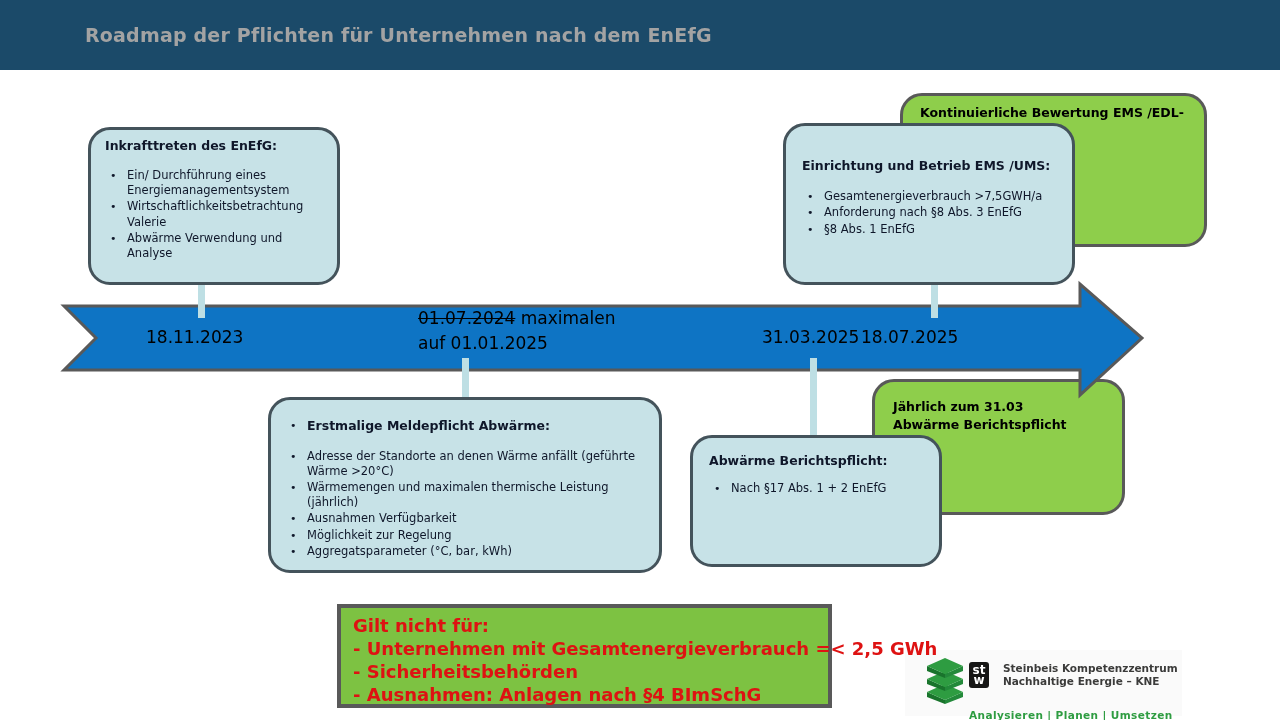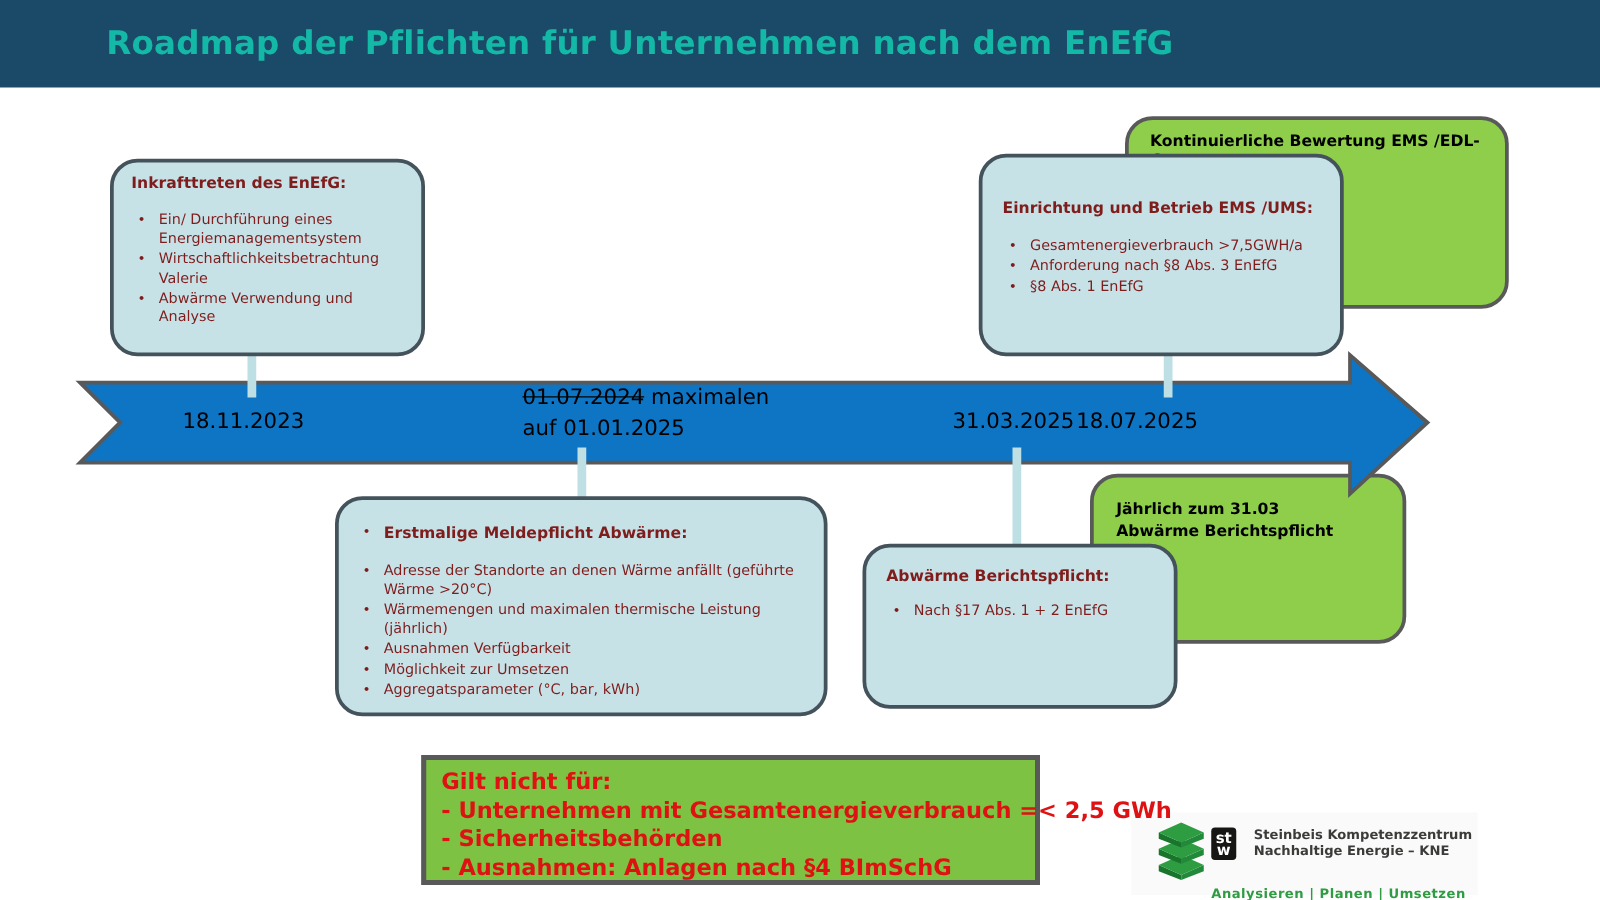--- a/index.html
+++ b/index.html
@@ -7,24 +7,24 @@
     --green-deep:#7DC242; --red:#DE1212; --border-dark:#44535B; --border-gray:#595959;
     --connector:#BEDFE4; --logo-green:#2E9C41;
   }
   *{margin:0;padding:0;box-sizing:border-box;}
   html,body{background:#fff;}
   body{font-family:"DejaVu Sans","Liberation Sans",sans-serif;}
   .stage{position:relative;width:1280px;height:720px;background:#fff;overflow:hidden;}
 
   .header{position:absolute;left:0;top:0;width:1280px;height:70px;background:var(--header-bg);
     display:flex;align-items:center;padding-left:85px;}
-  .header h1{color:#14b8a6;font-size:26px;font-weight:bold;letter-spacing:.2px;}
+  .header h1{color:#a3a3a3;font-size:19px;font-weight:bold;letter-spacing:.2px;}
 
   .callout{position:absolute;background:var(--box-blue);border:3px solid var(--border-dark);
-    border-radius:22px;color:#7f1d1d;}
+    border-radius:22px;color:#0f172a;}
   .greenbox{position:absolute;background:var(--green);border:3px solid var(--border-gray);
     border-radius:22px;color:#000;}
   .box-title{font-size:12.5px;font-weight:bold;}
   .b-row{display:flex;align-items:flex-start;font-size:11.5px;line-height:1.32;margin-bottom:1px;}
   .b-row .b-dot{flex:none;width:11px;margin-left:5px;margin-right:6px;font-size:11px;line-height:1.4;}
   .b-row .b-txt{flex:1;}
 
   .box-inkraft{left:88px;top:127px;width:252px;height:158px;padding:8px 12px 8px 14px;z-index:4;}
   .box-inkraft .box-title{margin-bottom:15px;}
 
@@ -154,21 +154,21 @@
         <div class="b-row">
           <span class="b-dot">•</span>
           <span class="b-txt">Wärmemengen und maximalen thermische Leistung (jährlich)</span>
         </div>
         <div class="b-row">
           <span class="b-dot">•</span>
           <span class="b-txt">Ausnahmen Verfügbarkeit</span>
         </div>
         <div class="b-row">
           <span class="b-dot">•</span>
-          <span class="b-txt">Möglichkeit zur Umsetzen</span>
+          <span class="b-txt">Möglichkeit zur Regelung</span>
         </div>
         <div class="b-row">
           <span class="b-dot">•</span>
           <span class="b-txt">Aggregatsparameter (°C, bar, kWh)</span>
         </div>
       </div>
   </div>
 
   <div class="callout box-bericht">
     <div class="box-title">Abwärme Berichtspflicht:</div>

